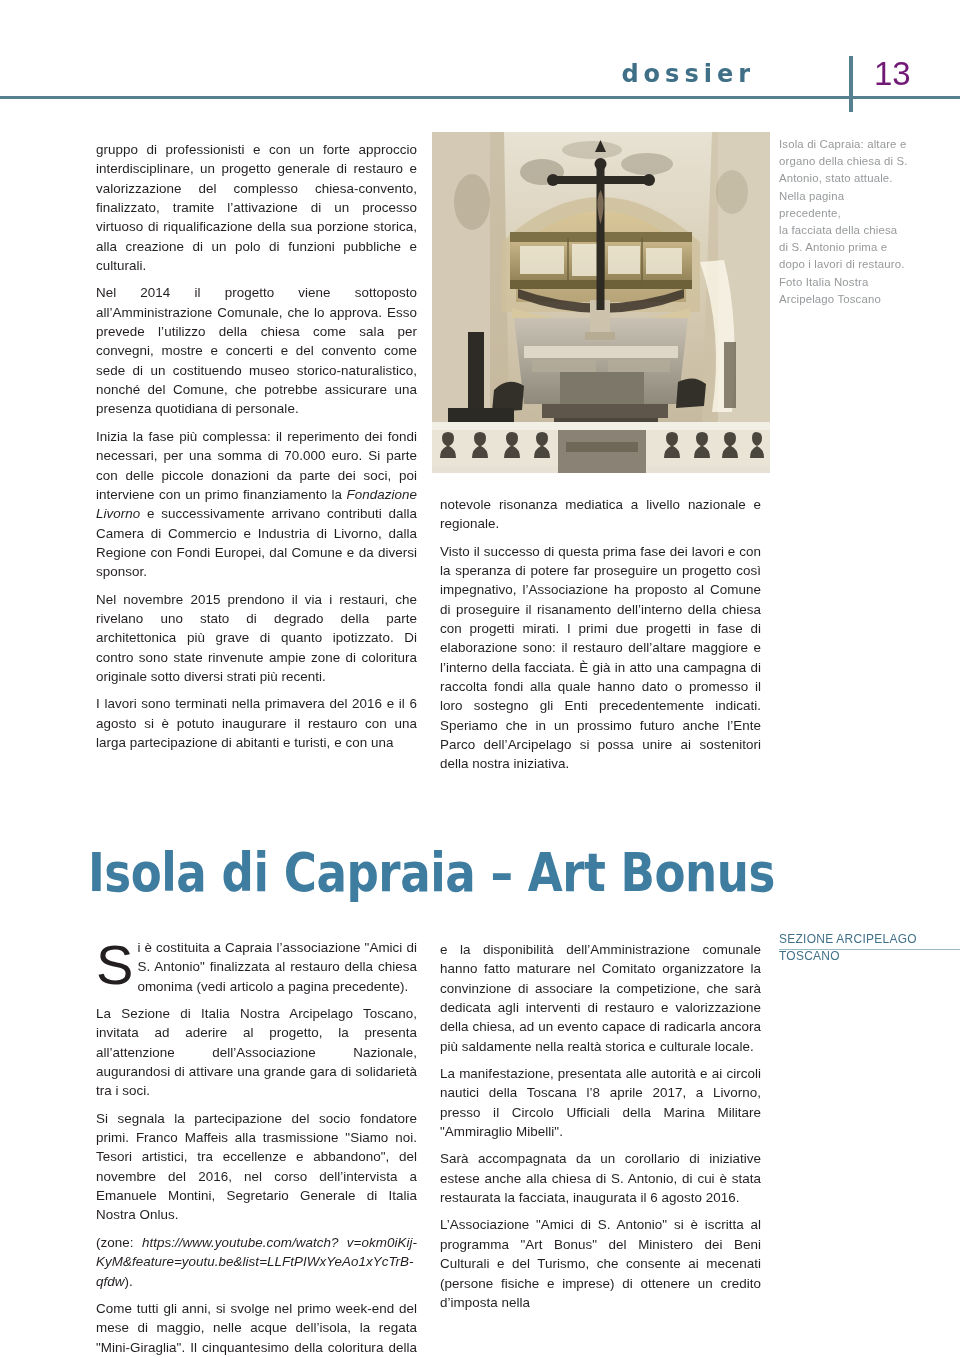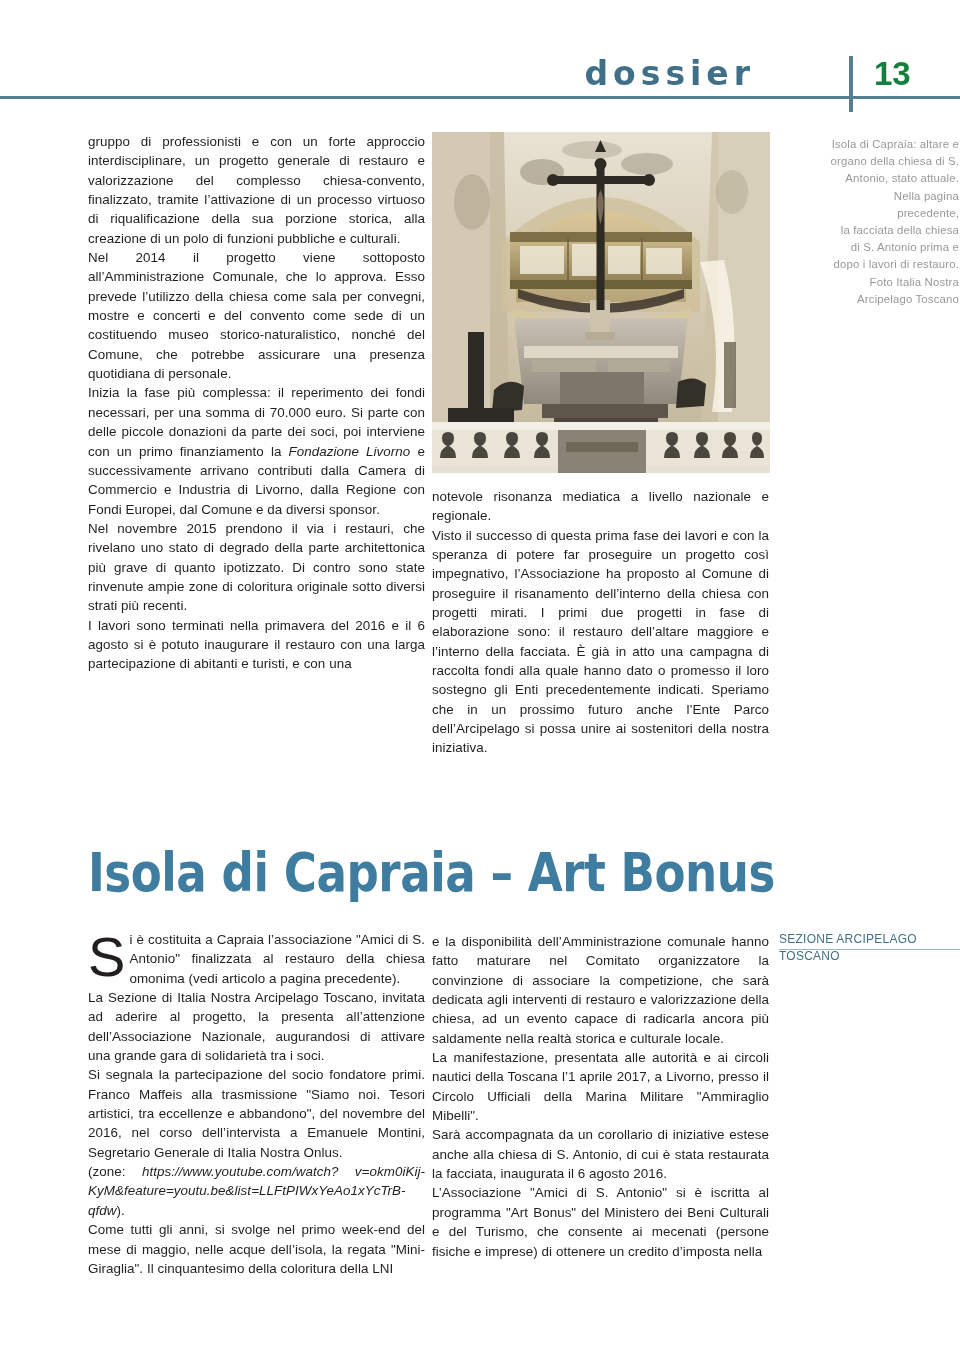--- a/index.html
+++ b/index.html
@@ -29,58 +29,57 @@
     left: 0;
     top: 44px;
     width: 960px;
     height: 3px;
     background: #56808f;
   }
   .header-title {
     position: absolute;
     right: 205px;
     top: 0px;
-    font-size: 33px;
+    font-size: 24px;
     font-weight: bold;
     letter-spacing: 5px;
     color: #3f7087;
     font-family: "DejaVu Sans", sans-serif;
     line-height: 44px;
   }
   .header-divider {
     position: absolute;
     left: 849px;
     top: 4px;
     width: 4px;
     height: 56px;
     background: #56808f;
   }
   .header-pageno {
     position: absolute;
     left: 874px;
     top: 0px;
     font-size: 33px;
-    color: #15803d;
+    color: #701a75;
     font-family: "Liberation Sans", sans-serif;
     line-height: 44px;
-    font-weight: bold;
   }
 
   
   .col {
     position: absolute;
     font-size: 13.4px;
     line-height: 19.35px;
     text-align: justify;
     text-justify: inter-word;
     color: #231f20;
     letter-spacing: 0.05px;
   }
   .col p {
-    margin: 0;
+    margin: 8px;
   }
 
   
   #col-top-left {
     left: 88px;
     top: 132px;
     width: 337px;
   }
   
   #col-top-right {
@@ -105,21 +104,20 @@
   .caption {
     position: absolute;
     left: 779px;
     top: 136px;
     width: 180px;
     font-size: 11.4px;
     line-height: 17.2px;
     color: #96999b;
     font-family: "Liberation Sans", sans-serif;
     letter-spacing: 0.15px;
-    text-align: right;
   }
   .caption div { white-space: pre-wrap; }
 
   
   .headline {
     position: absolute;
     left: 88px;
     top: 843px;
     width: 700px;
     font-family: "DejaVu Sans Condensed", "Liberation Sans Narrow", "Liberation Sans", sans-serif;
@@ -342,21 +340,21 @@
 <div class="col" id="col-bot-left">
   <p class="dropcap-para"><span class="dropcap">S</span><span>i è costituita a Capraia l’associazione "Amici di S. Antonio" finalizzata al restauro della chiesa omonima (vedi articolo a pagina precedente).</span></p>
   <p>La Sezione di Italia Nostra Arcipelago Toscano, invitata ad aderire al progetto, la presenta all’attenzione dell’Associazione Nazionale, augurandosi di attivare una grande gara di solidarietà tra i soci.</p>
   <p>Si segnala la partecipazione del socio fondatore primi. Franco Maffeis alla trasmissione "Siamo noi. Tesori artistici, tra eccellenze e abbandono", del novembre del 2016, nel corso dell’intervista a Emanuele Montini, Segretario Generale di Italia Nostra Onlus.</p>
   <p><span>(zone: </span><span class="it">https://www.youtube.com/watch? v=okm0iKij-KyM&amp;feature=youtu.be&amp;list=LLFtPIWxYeAo1xYcTrB-qfdw</span><span>).</span></p>
   <p>Come tutti gli anni, si svolge nel primo week-end del mese di maggio, nelle acque dell’isola, la regata "Mini-Giraglia". Il cinquantesimo della coloritura della LNI</p>
 </div>
 
 <div class="col" id="col-bot-right">
   <p>e la disponibilità dell’Amministrazione comunale hanno fatto maturare nel Comitato organizzatore la convinzione di associare la competizione, che sarà dedicata agli interventi di restauro e valorizzazione della chiesa, ad un evento capace di radicarla ancora più saldamente nella realtà storica e culturale locale.</p>
-  <p>La manifestazione, presentata alle autorità e ai circoli nautici della Toscana l’1 aprile 2017, a Livorno, presso il Circolo Ufficiali della Marina Militare "Ammiraglio Mibelli".</p>
+  <p>La manifestazione, presentata alle autorità e ai circoli nautici della Toscana l’8 aprile 2017, a Livorno, presso il Circolo Ufficiali della Marina Militare "Ammiraglio Mibelli".</p>
   <p>Sarà accompagnata da un corollario di iniziative estese anche alla chiesa di S. Antonio, di cui è stata restaurata la facciata, inaugurata il 6 agosto 2016.</p>
   <p>L’Associazione "Amici di S. Antonio" si è iscritta al programma "Art Bonus" del Ministero dei Beni Culturali e del Turismo, che consente ai mecenati (persone fisiche e imprese) di ottenere un credito d’imposta nella</p>
 </div>
 
 <div class="section-label-rule"></div>
 <div class="section-label">
   <div>SEZIONE ARCIPELAGO</div>
   <div>TOSCANO</div>
 </div>
 

